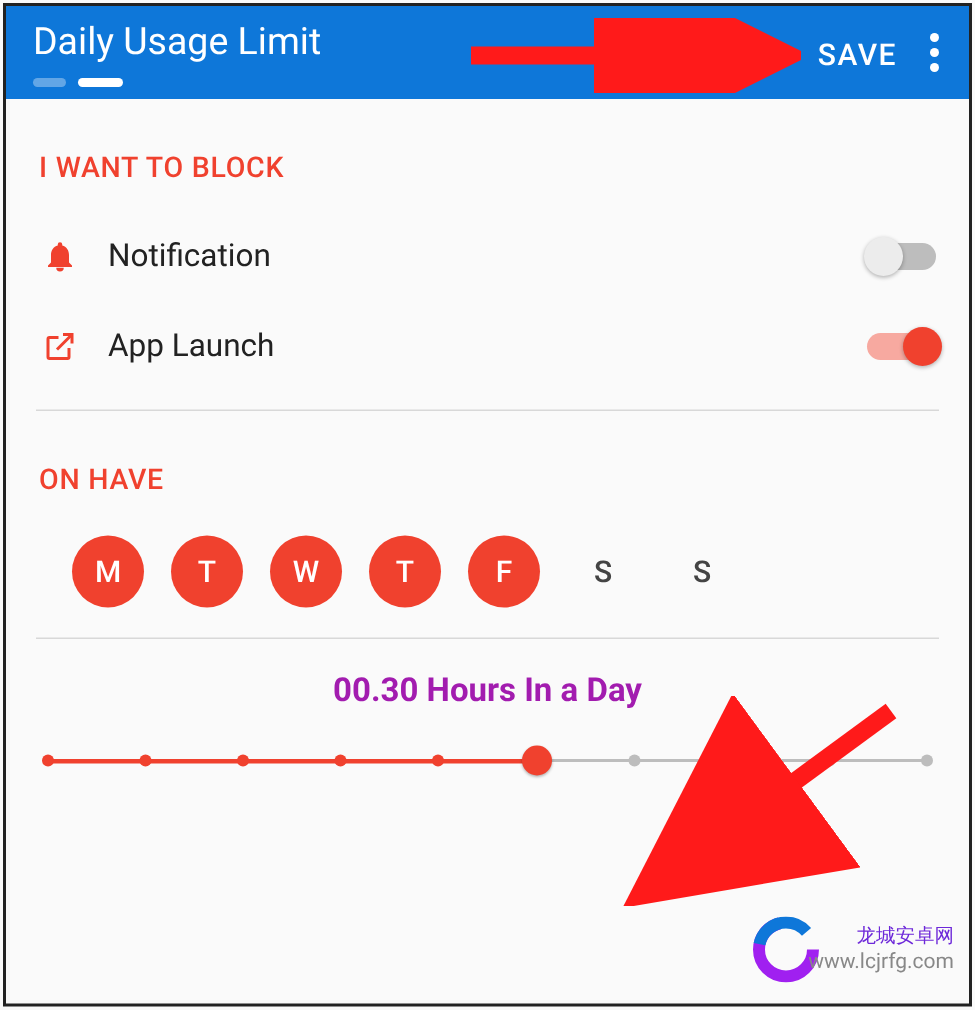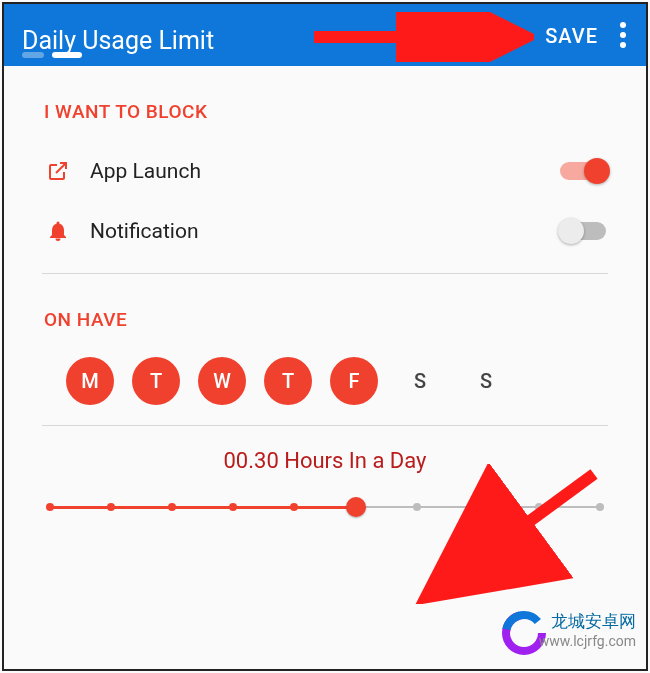--- a/index.html
+++ b/index.html
@@ -1,27 +1,27 @@
 <!DOCTYPE html>
 <html><head>
 <meta charset="utf-8">
 <style>
   * { box-sizing: border-box; margin: 0; padding: 0; }
   html, body { width: 650px; height: 673px; font-family: Roboto, -apple-system, "Segoe UI", Arial, sans-serif; background: #fafafa; position: relative; overflow: hidden; }
   .frame { border: 2px solid #222; width: 646px; height: 669px; margin: 2px; background: #fafafa; position: relative; }
   
   .appbar { background: #0e77d9; color: #fff; height: 62px; position: relative; display: flex; align-items: center; }
-  .appbar-title { font-size: 25px; font-weight: 400; padding-left: 18px; position: absolute; top: 22px; }
+  .appbar-title { font-size: 25px; font-weight: 400; padding-left: 18px; position: absolute; top: 10px; }
   .appbar-save { position: absolute; right: 48px; top: 20px; font-size: 20px; letter-spacing: 1px; font-weight: 500; cursor: pointer; }
   .appbar-overflow { position: absolute; right: 20px; top: 18px; cursor: pointer; }
   .page-indicator { position: absolute; left: 18px; bottom: 8px; display: flex; gap: 8px; }
   .pi-dot { width: 22px; height: 6px; border-radius: 3px; background: rgba(255,255,255,0.35); }
   .pi-dot.active { background: #fff; width: 30px; }
 
-  .content { padding: 0 40px; }
+  .content { padding: 0 22px; }
 
   .section-title { color: #f0412e; font-size: 19px; font-weight: 500; letter-spacing: 0.5px; margin-top: 34px; margin-bottom: 18px; }
 
   
   .row { display: flex; align-items: center; height: 60px; }
   .row .icon { width: 28px; height: 28px; display: flex; align-items: center; justify-content: center; margin-right: 18px; }
   .row .label { font-size: 21px; color: #222; flex: 1; }
   .switch { width: 46px; height: 18px; border-radius: 12px; position: relative; }
   .switch .knob { position: absolute; width: 26px; height: 26px; border-radius: 50%; top: -4px; box-shadow: 0 1px 3px rgba(0,0,0,0.3); }
   .switch.on { background: #f7a9a0; }
@@ -29,35 +29,35 @@
   .switch.off { background: #bdbdbd; }
   .switch.off .knob { background: #ececec; left: -2px; }
 
   .divider { height: 1px; background: #d8d8d8; margin: 12px -2px; }
 
   .days { display: flex; gap: 18px; padding: 8px 22px 8px 22px; }
   .day { width: 48px; height: 48px; border-radius: 50%; display: flex; align-items: center; justify-content: center; font-size: 20px; font-weight: 500; cursor: pointer; }
   .day.sel { background: #f0412e; color: #fff; }
   .day.unsel { color: #444; }
 
-  .spent-text { text-align: center; font-size: 22px; color: #b91c1c; margin-top: 22px; margin-bottom: 20px; }
+  .spent-text { text-align: center; font-size: 22px; color: #a21caf; margin-top: 22px; margin-bottom: 20px; font-weight: bold; }
 
   
   .slider { position: relative; height: 30px; margin: 0 6px; }
   .track-full { position: absolute; top: 13px; left: 0; right: 0; height: 2px; background: #bdbdbd; }
   .track-fill { position: absolute; top: 13px; left: 0; height: 3px; background: #f0412e; }
   .tick { position: absolute; top: 10px; width: 8px; height: 8px; border-radius: 50%; background: #bdbdbd; transform: translateX(-50%); }
   .tick.filled { background: #f0412e; }
   .thumb { position: absolute; top: 4px; width: 20px; height: 20px; border-radius: 50%; background: #f0412e; transform: translateX(-50%); box-shadow: 0 1px 2px rgba(0,0,0,0.3); }
 
   
   .arrow { position: absolute; pointer-events: none; }
 
   
-  .wm1 { position: absolute; right: 10px; bottom: 36px; font-size: 17px; color: #0369a1; font-weight: 500; }
+  .wm1 { position: absolute; right: 10px; bottom: 36px; font-size: 13px; color: #6d28d9; font-weight: 500; }
   .wm2 { position: absolute; right: 10px; bottom: 20px; font-size: 14px; color: #888; }
   .wm-logo { position: absolute; right: 100px; bottom: 14px; }
 </style>
 </head>
 <body>
 
 <div class="frame">
   <div class="appbar">
     <div class="appbar-title">Daily Usage Limit</div>
     <div class="appbar-save">SAVE</div>
@@ -73,39 +73,39 @@
       <div class="pi-dot active"></div>
     </div>
   </div>
 
   <div class="content">
     <div class="section-title">I WANT TO BLOCK</div>
 
     <div class="row">
       <span class="icon">
         <svg width="24" height="24" viewBox="0 0 24 24">
+            <path fill="#f0412e" d="M12 22a2.5 2.5 0 0 0 2.5-2.5h-5A2.5 2.5 0 0 0 12 22zm6-6V11c0-3.07-1.64-5.64-4.5-6.32V4a1.5 1.5 0 1 0-3 0v.68C7.63 5.36 6 7.92 6 11v5l-2 2v1h16v-1l-2-2z"></path>
+          </svg>
+      </span>
+      <span class="label">Notification</span>
+      <div class="switch off">
+          <div class="knob"></div>
+        </div>
+    </div>
+
+    <div class="row">
+      <span class="icon">
+        <svg width="24" height="24" viewBox="0 0 24 24">
             <path fill="none" stroke="#f0412e" stroke-width="2" d="M18 13v6a1 1 0 0 1-1 1H5a1 1 0 0 1-1-1V7a1 1 0 0 1 1-1h6"></path>
             <path fill="none" stroke="#f0412e" stroke-width="2" d="M14 4h6v6"></path>
             <path fill="none" stroke="#f0412e" stroke-width="2" d="M10 14L20 4"></path>
           </svg>
       </span>
       <span class="label">App Launch</span>
       <div class="switch on">
-          <div class="knob"></div>
-        </div>
-    </div>
-
-    <div class="row">
-      <span class="icon">
-        <svg width="24" height="24" viewBox="0 0 24 24">
-            <path fill="#f0412e" d="M12 22a2.5 2.5 0 0 0 2.5-2.5h-5A2.5 2.5 0 0 0 12 22zm6-6V11c0-3.07-1.64-5.64-4.5-6.32V4a1.5 1.5 0 1 0-3 0v.68C7.63 5.36 6 7.92 6 11v5l-2 2v1h16v-1l-2-2z"></path>
-          </svg>
-      </span>
-      <span class="label">Notification</span>
-      <div class="switch off">
           <div class="knob"></div>
         </div>
     </div>
 
     <div class="divider"></div>
 
     <div class="section-title">ON HAVE</div>
 
     <div class="days" id="days-container">
         <div class="day sel">M</div>

